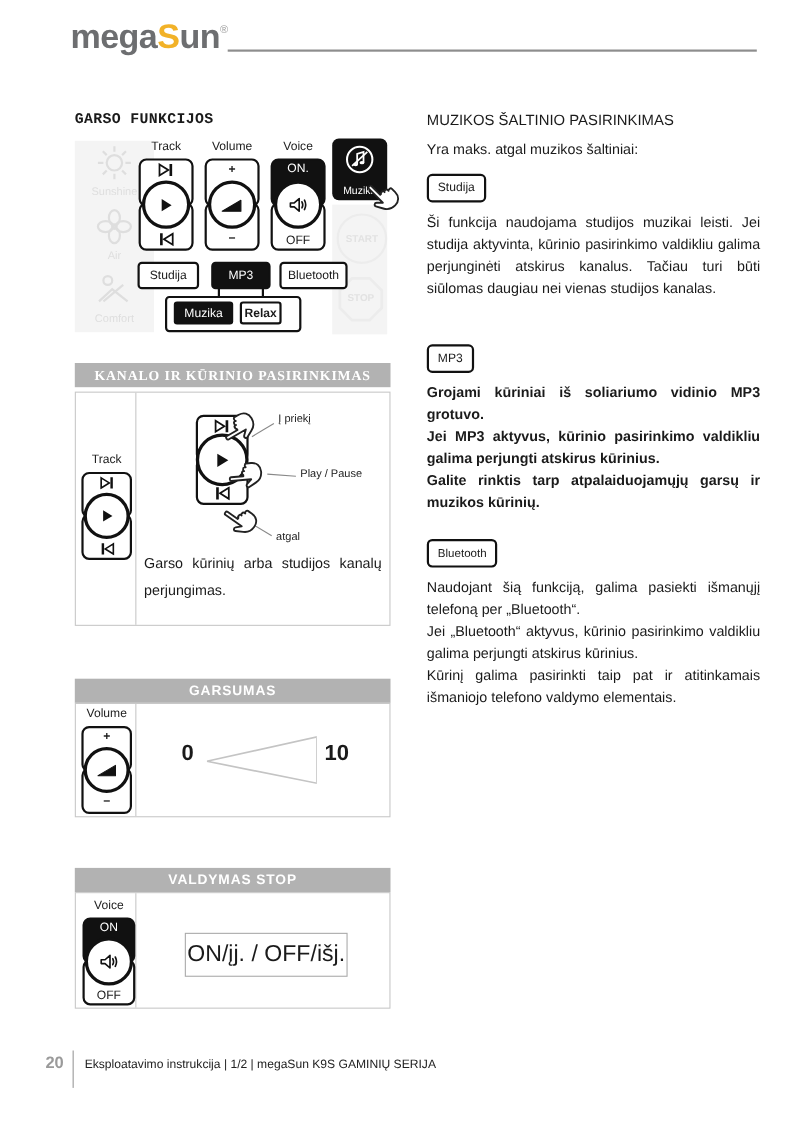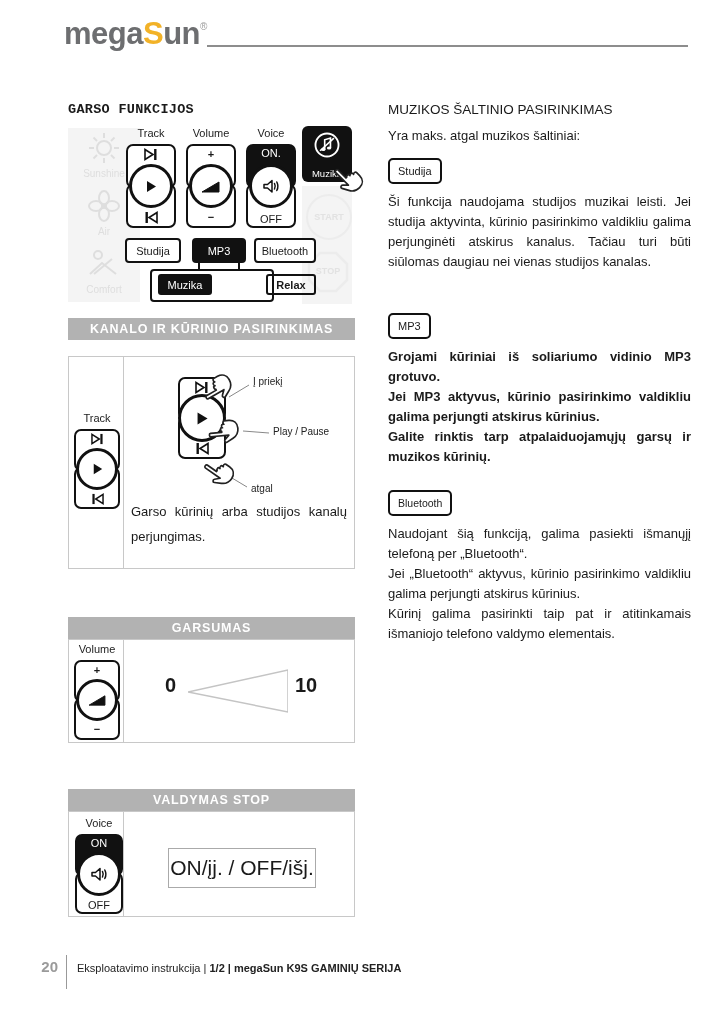--- a/index.html
+++ b/index.html
@@ -65,21 +65,21 @@
   .caption{position:absolute;left:62px;top:142px;width:216px;font-size:13px;line-height:25px;text-align:justify;}
   .ann{position:absolute;font-size:10px;color:#222;white-space:nowrap;}
   .vol-num{position:absolute;font-size:20px;font-weight:700;}
   .valuebox{position:absolute;left:99px;top:36px;width:146px;height:38px;border:1px solid #aaa;
     font-size:21px;display:flex;align-items:center;justify-content:center;white-space:nowrap;}
 
   
   .pgnum{position:absolute;left:30px;top:958px;width:28px;text-align:right;font-size:15px;font-weight:700;color:#9a9a9a;}
   .fline{position:absolute;left:66px;top:955px;height:34px;width:1px;background:#999;}
   .ftext{position:absolute;left:77px;top:962px;font-size:11px;color:#222;}
-  .ftext b{font-weight:700;}
+  .ftext b{font-weight:400;}
 </style>
 </head>
 <body>
 
 <div class="page">
 
   <div class="logo"><span>mega</span><span class="s">S</span><span>un</span><span class="reg">®</span></div>
   <div class="header-line"></div>
 
   <div class="h-left">GARSO FUNKCIJOS</div>
@@ -221,27 +221,27 @@
     <div class="src" style="left:186px;width:62px;">
         <span>Bluetooth</span>
       </div>
     <div class="conn" style="left:130px;"></div>
     <div class="conn" style="left:170px;"></div>
 
     <div class="subbox">
       <div class="sb" style="left:6px;width:54px;background:#111;color:#fff;">
           <span>Muzika</span>
         </div>
-      <div class="sb" style="left:66px;width:50px;border:2px solid #111;font-weight:700;box-sizing:border-box;margin-left:48px;">
+      <div class="sb" style="left:66px;width:38px;border:2px solid #111;font-weight:700;box-sizing:border-box;">
           <span>Relax</span>
         </div>
     </div>
   </div>
 
-  <div class="sec-head" style="top:318px;">KANALO IR KŪRINIO PASIRINKIMAS</div>
+  <div class="sec-head" style="top:330px;font-family:Liberation Serif, serif;">KANALO IR KŪRINIO PASIRINKIMAS</div>
   <div class="sec-box" style="top:356px;height:213px;">
     <div class="vdiv"></div>
 
     <div class="ctl" style="left:5px;top:72px;width:46px;height:80px;">
       <div class="lbl">Track</div>
       <div class="half top"></div>
       <div class="half bot"></div>
       <div class="gtop">
         <svg width="15" height="12" viewBox="0 0 16 13">
             <polygon points="2,1.5 10,6.5 2,11.5" fill="#fff" stroke="#111" stroke-width="1.6"></polygon>

